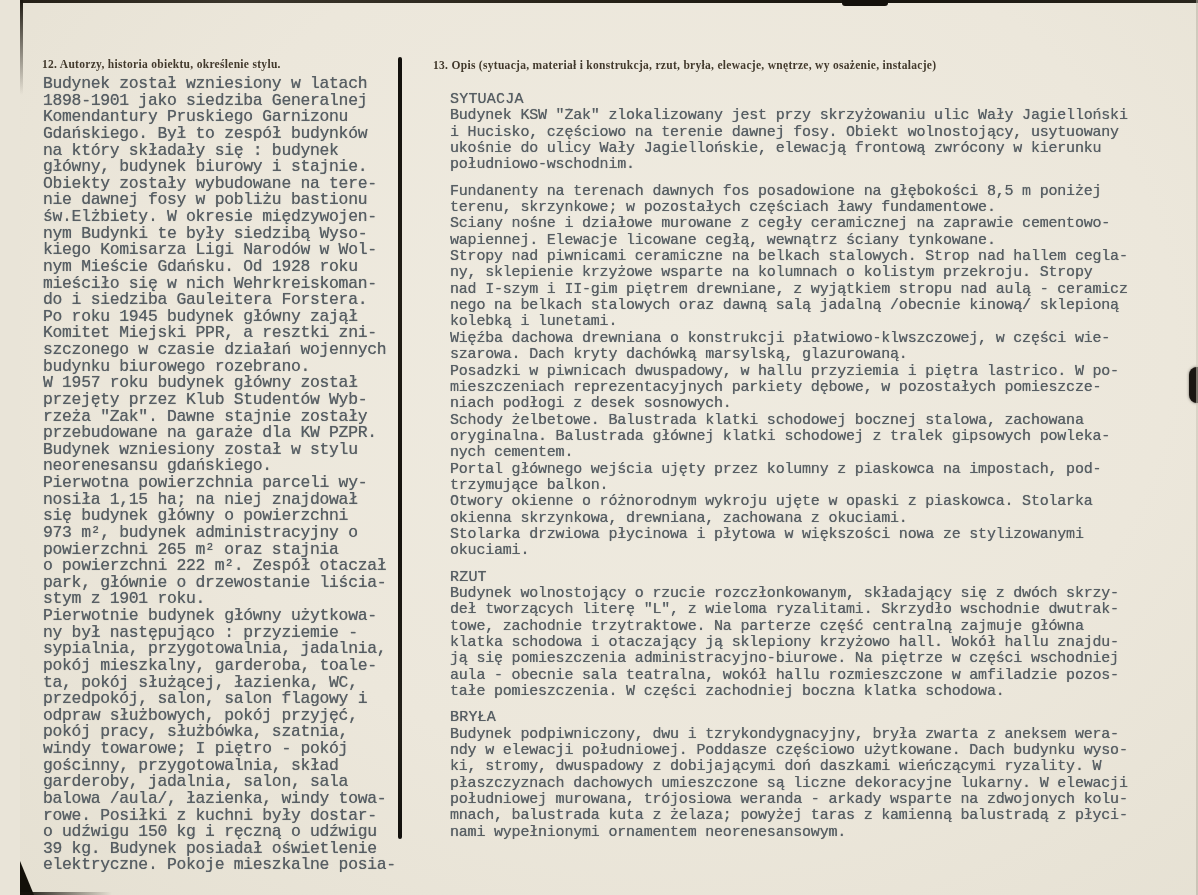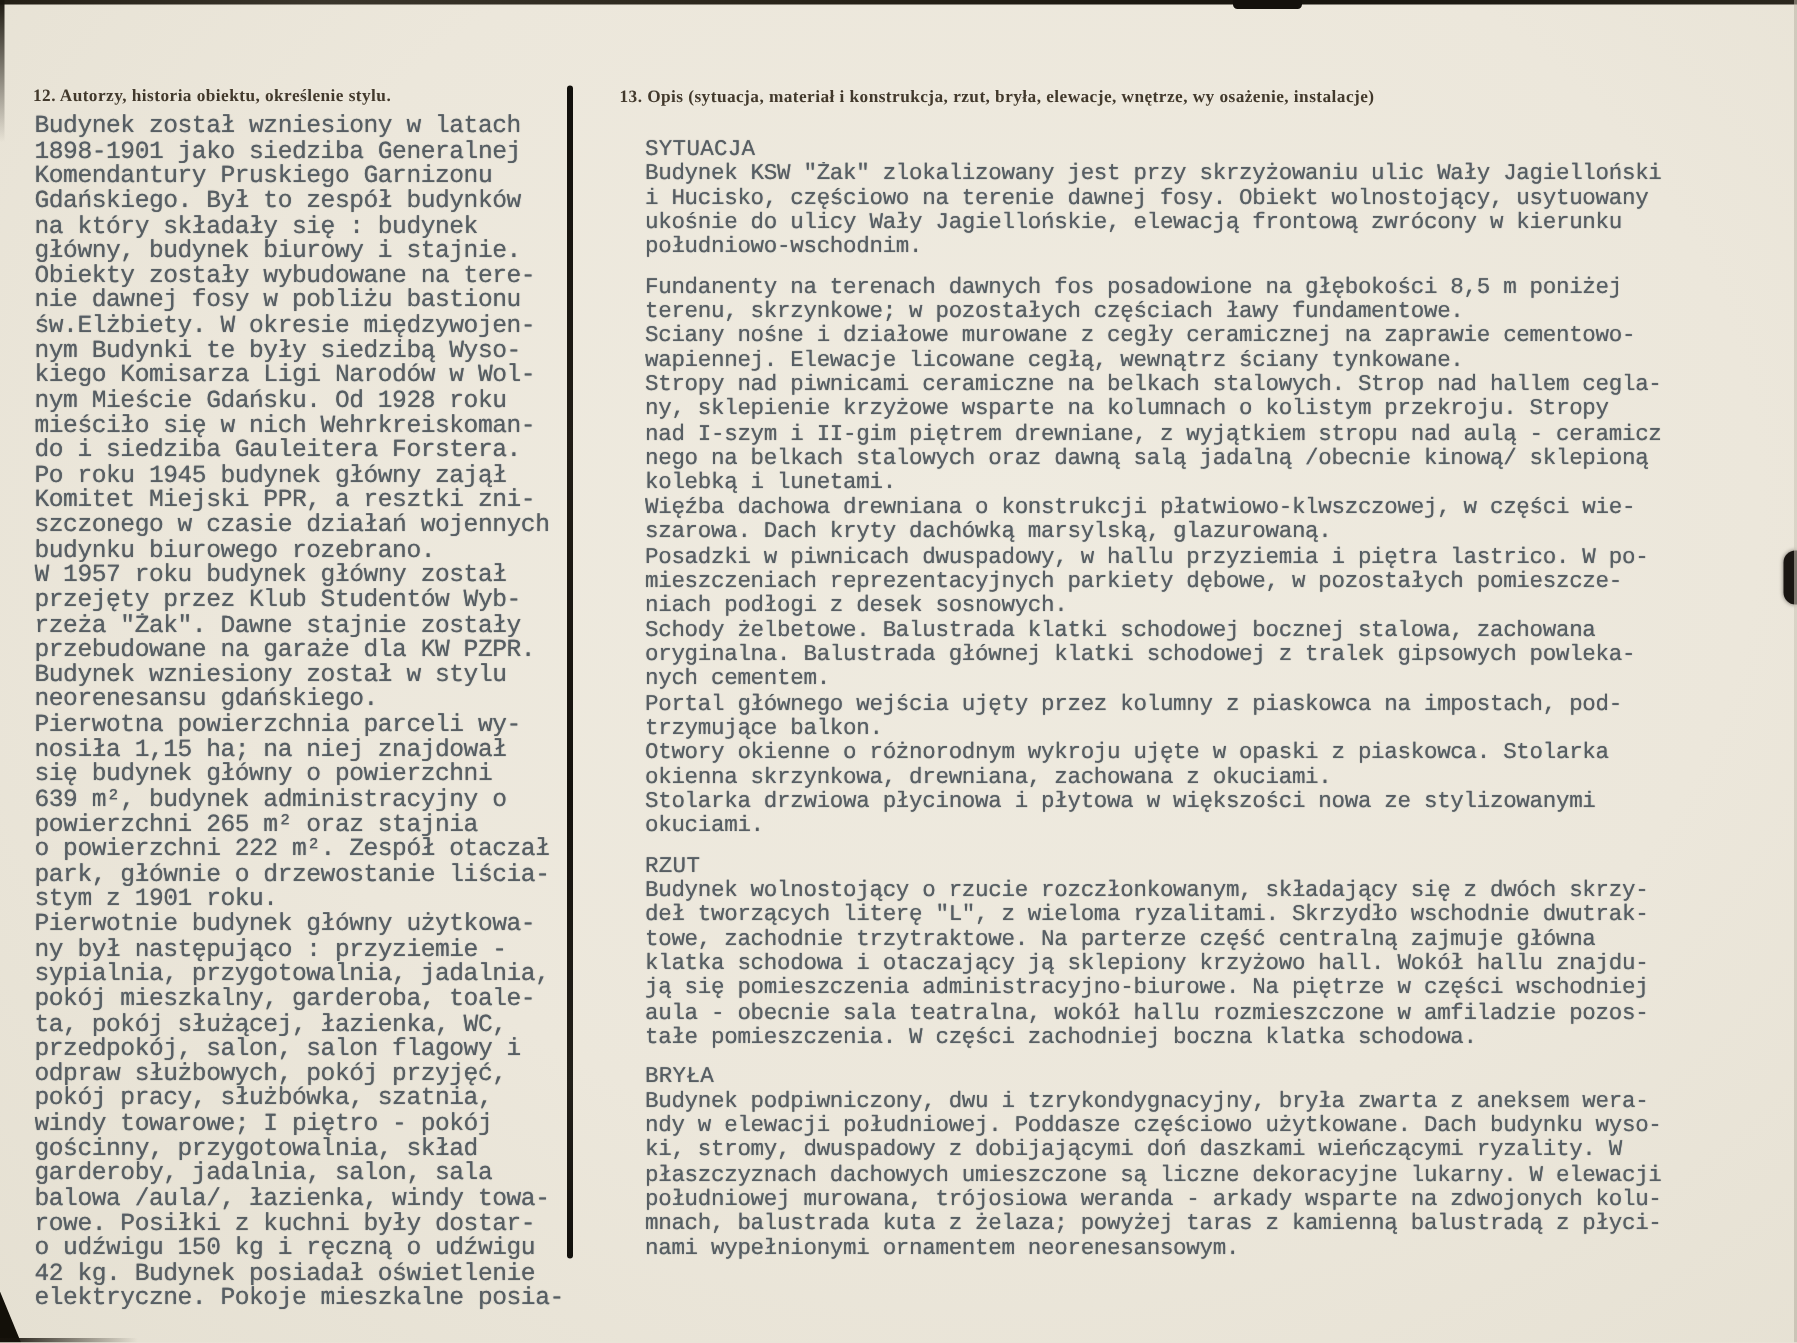--- a/index.html
+++ b/index.html
@@ -4,20 +4,21 @@
 <style>
   html,body{margin:0;padding:0;}
   body{
     width:1198px;height:895px;position:relative;overflow:hidden;
     background:#e9e4d8;
     font-family:"Liberation Sans",sans-serif;
   }
   .page{
     position:absolute;inset:0;
     background:radial-gradient(ellipse at 55% 38%, #efebe0 0%, #ece7db 55%, #e5e0d2 100%);
+    margin-left:20px;
   }
   
   .form-header{
     position:absolute;
     font-family:"Liberation Serif","DejaVu Serif",serif;
     font-weight:bold;font-size:11.5px;color:#42392c;
     letter-spacing:0.3px;white-space:pre;
   }
   
   .typed{
@@ -105,40 +106,40 @@
       <div class="tline">budynku biurowego rozebrano.</div>
       <div class="tline">W 1957 roku budynek główny został</div>
       <div class="tline">przejęty przez Klub Studentów Wyb-</div>
       <div class="tline">rzeża "Żak". Dawne stajnie zostały</div>
       <div class="tline">przebudowane na garaże dla KW PZPR.</div>
       <div class="tline">Budynek wzniesiony został w stylu</div>
       <div class="tline">neorenesansu gdańskiego.</div>
       <div class="tline">Pierwotna powierzchnia parceli wy-</div>
       <div class="tline">nosiła 1,15 ha; na niej znajdował</div>
       <div class="tline">się budynek główny o powierzchni</div>
-      <div class="tline">639 m², budynek administracyjny o</div>
+      <div class="tline">973 m², budynek administracyjny o</div>
       <div class="tline">powierzchni 265 m² oraz stajnia</div>
       <div class="tline">o powierzchni 222 m². Zespół otaczał</div>
       <div class="tline">park, głównie o drzewostanie liścia-</div>
       <div class="tline">stym z 1901 roku.</div>
       <div class="tline">Pierwotnie budynek główny użytkowa-</div>
       <div class="tline">ny był następująco : przyziemie -</div>
       <div class="tline">sypialnia, przygotowalnia, jadalnia,</div>
       <div class="tline">pokój mieszkalny, garderoba, toale-</div>
       <div class="tline">ta, pokój służącej, łazienka, WC,</div>
       <div class="tline">przedpokój, salon, salon flagowy i</div>
       <div class="tline">odpraw służbowych, pokój przyjęć,</div>
       <div class="tline">pokój pracy, służbówka, szatnia,</div>
       <div class="tline">windy towarowe; I piętro - pokój</div>
       <div class="tline">gościnny, przygotowalnia, skład</div>
       <div class="tline">garderoby, jadalnia, salon, sala</div>
       <div class="tline">balowa /aula/, łazienka, windy towa-</div>
       <div class="tline">rowe. Posiłki z kuchni były dostar-</div>
       <div class="tline">o udźwigu 150 kg i ręczną o udźwigu</div>
-      <div class="tline">42 kg. Budynek posiadał oświetlenie</div>
+      <div class="tline">39 kg. Budynek posiadał oświetlenie</div>
       <div class="tline">elektryczne. Pokoje mieszkalne posia-</div>
     </div>
 
   <div class="divider"></div>
 
   <div class="typed right-col">
       <div class="section">
         <div class="tline heading">SYTUACJA</div>
         <div class="tline">Budynek KSW "Żak" zlokalizowany jest przy skrzyżowaniu ulic Wały Jagielloński</div>
         <div class="tline">i Hucisko, częściowo na terenie dawnej fosy. Obiekt wolnostojący, usytuowany</div>

